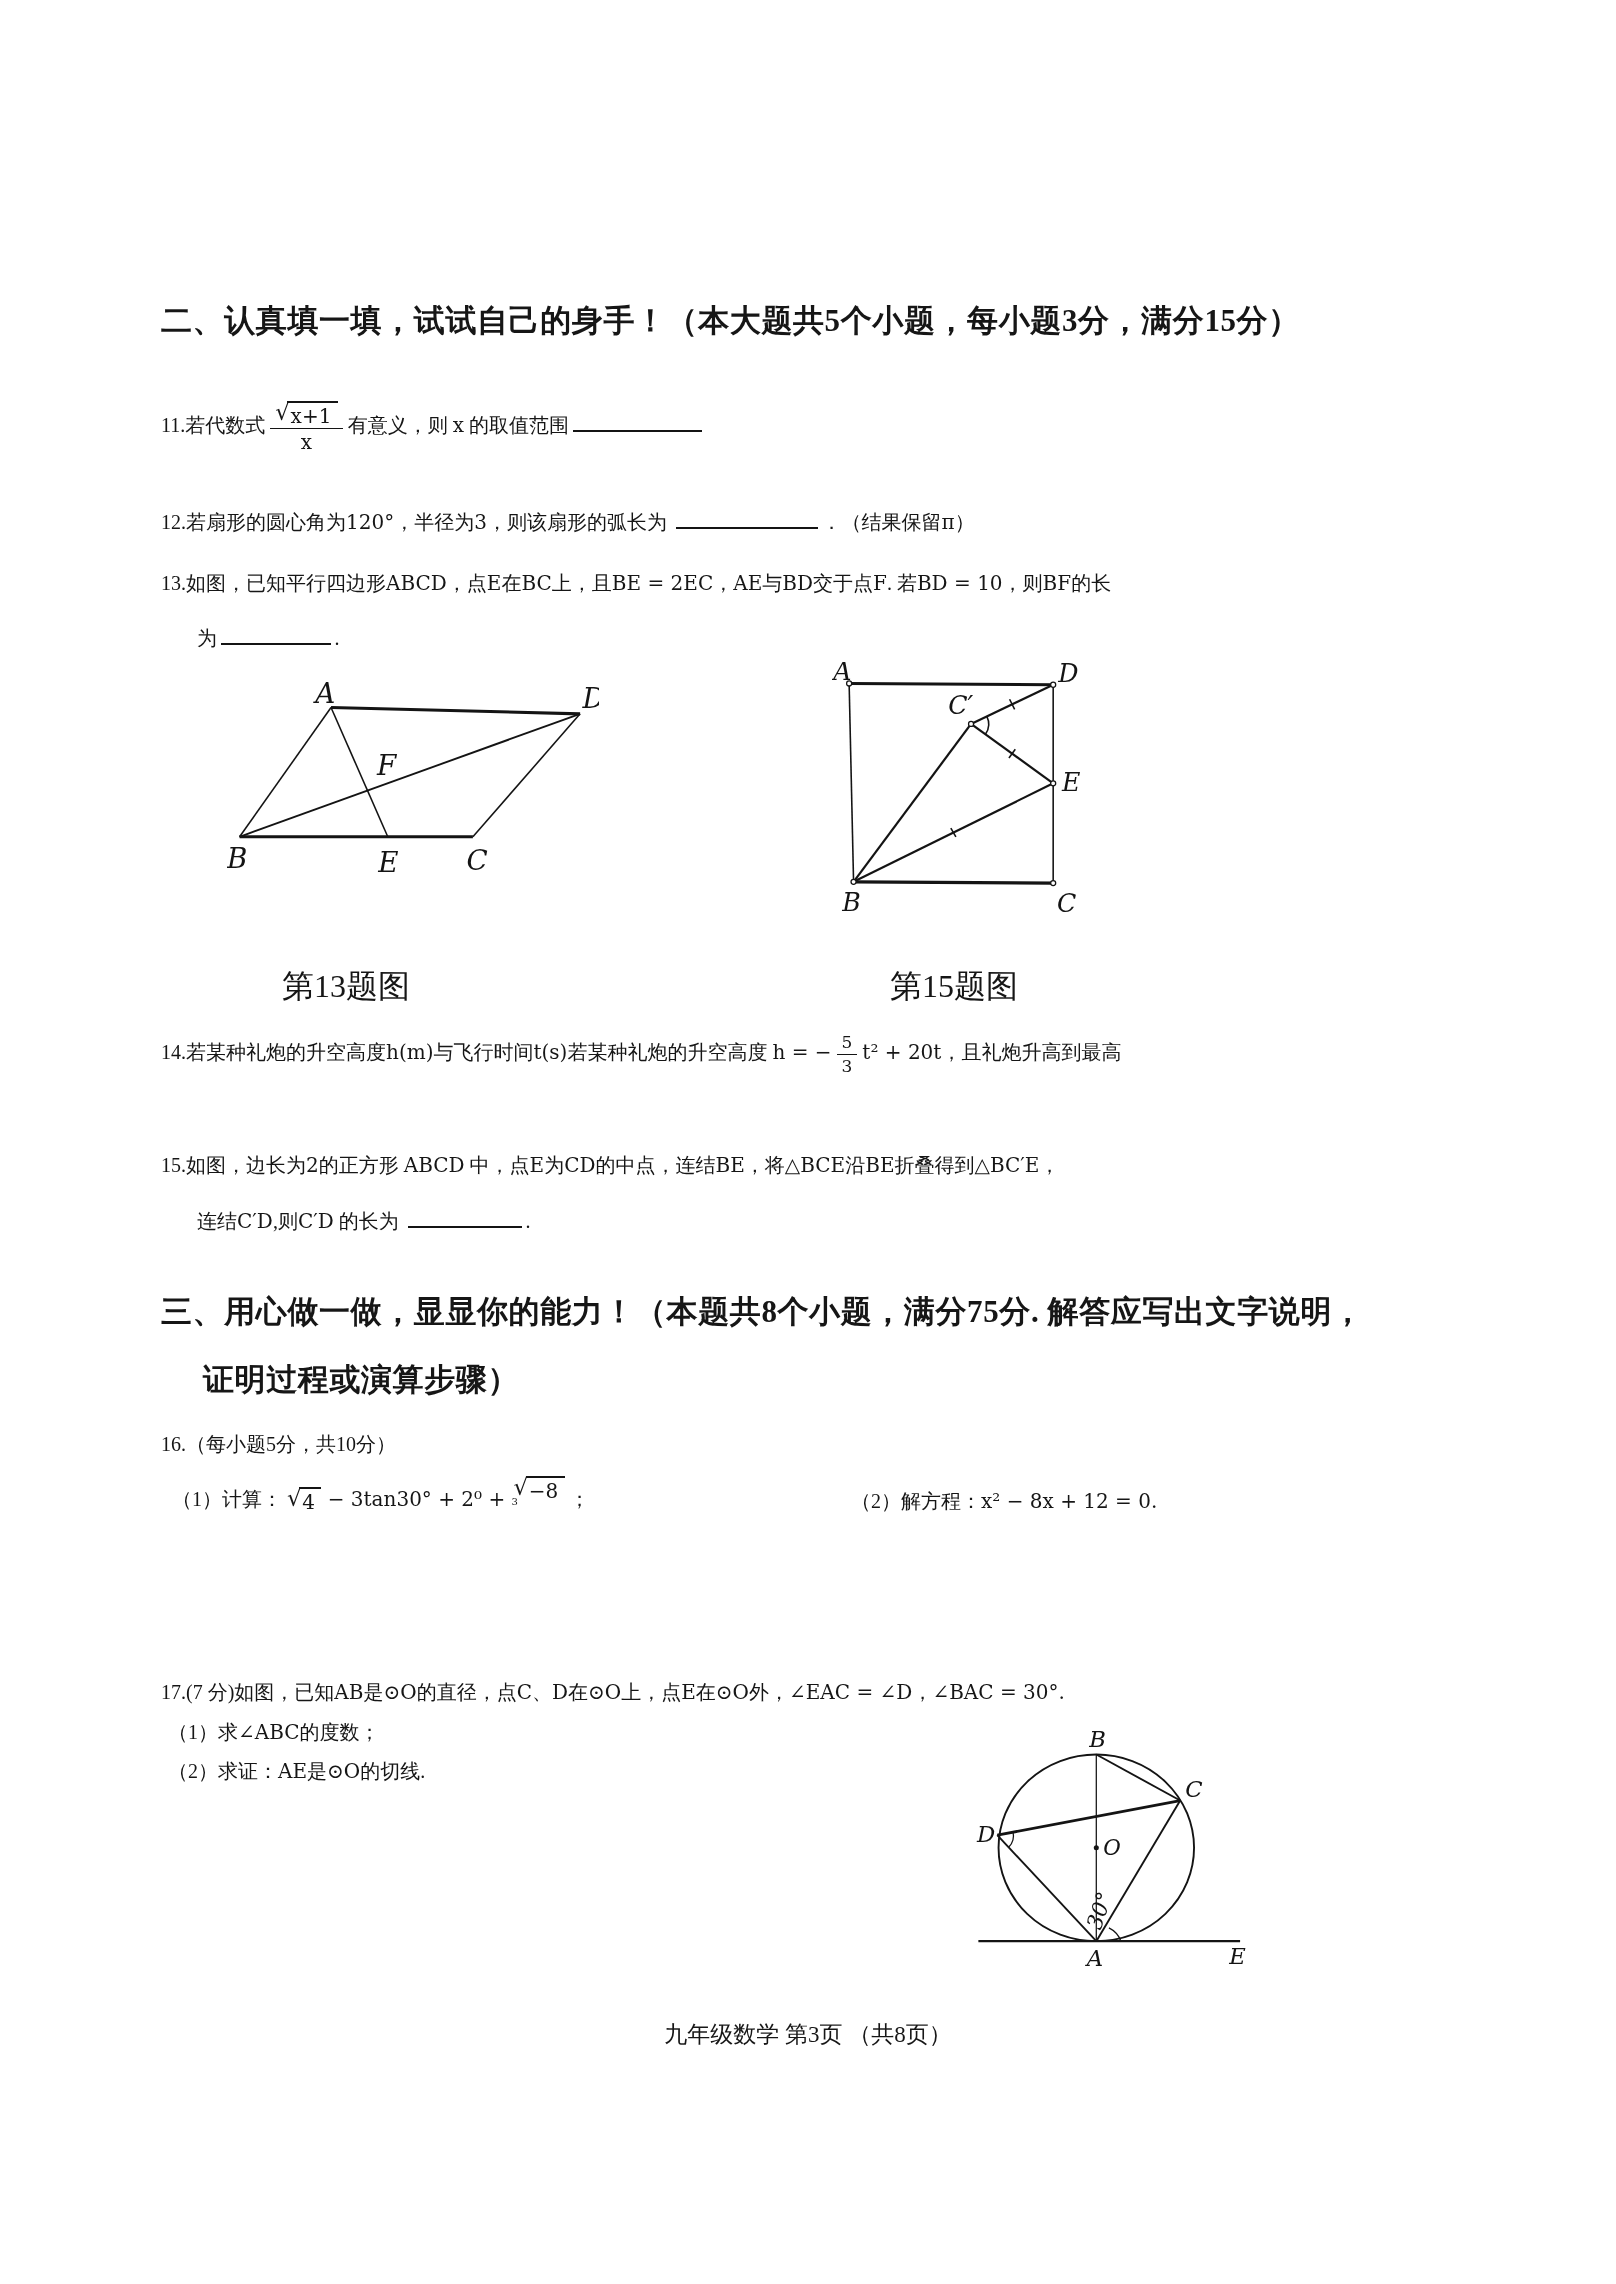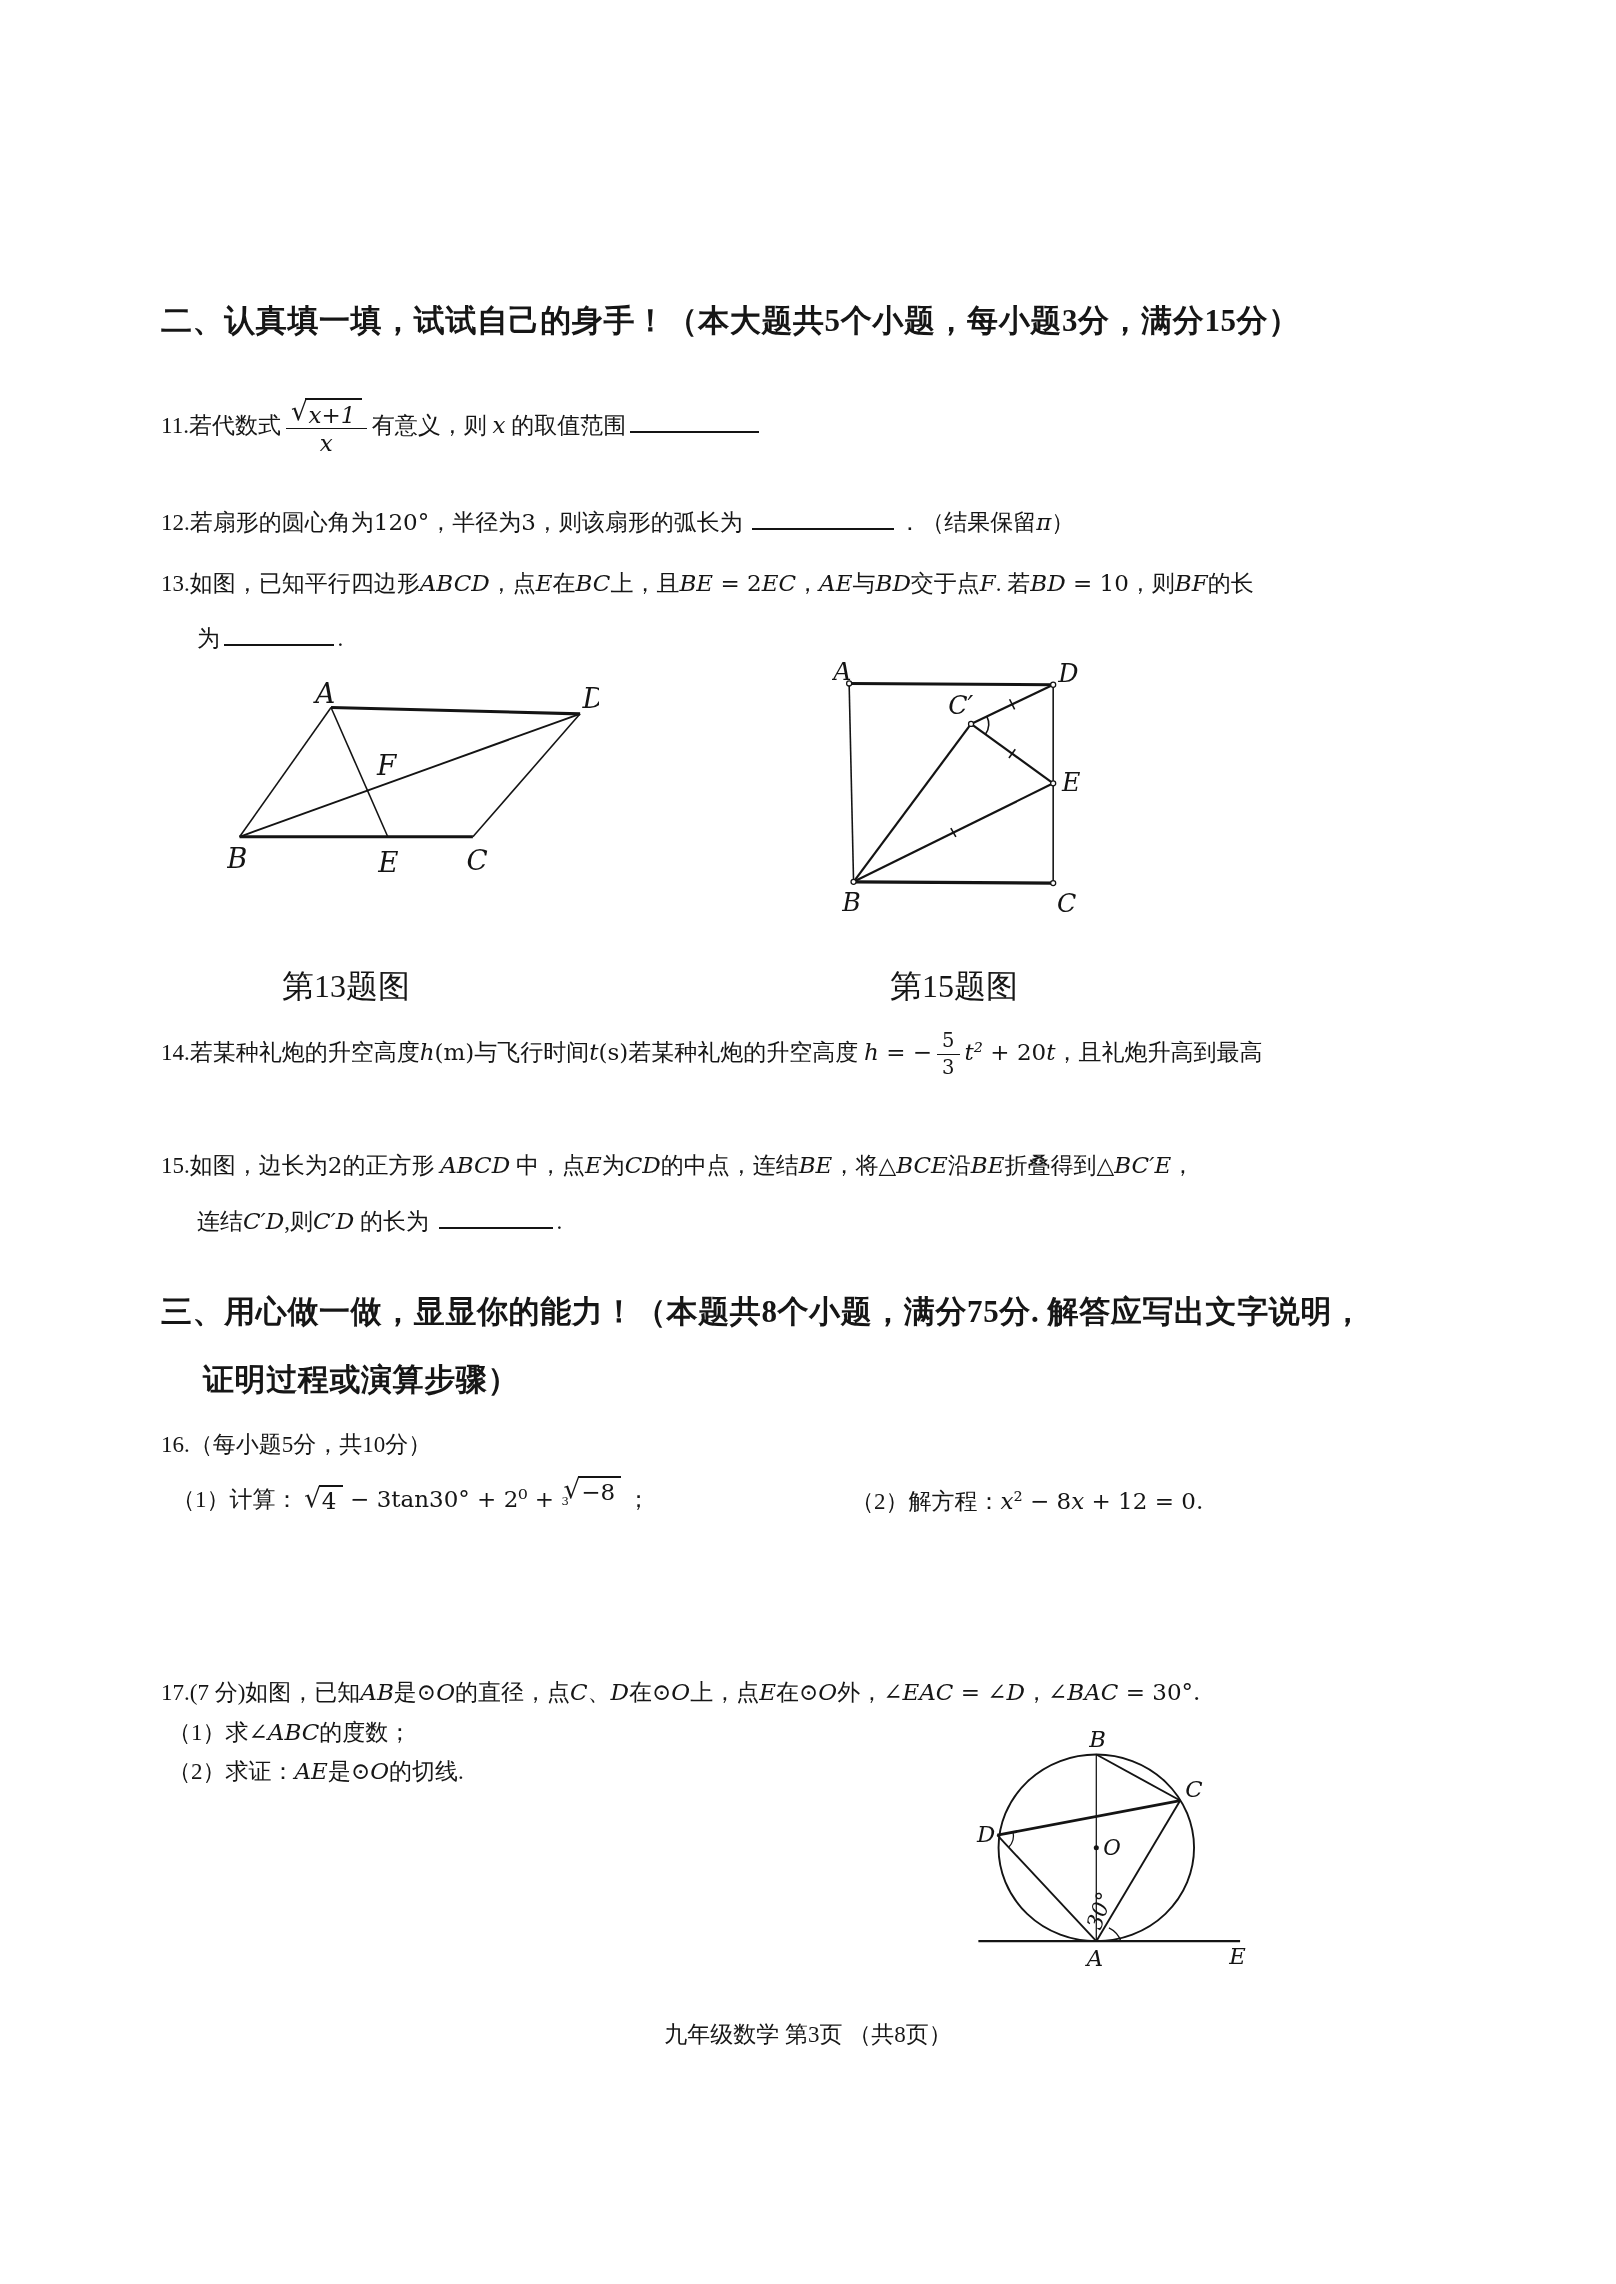--- a/index.html
+++ b/index.html
@@ -1,21 +1,21 @@
 <!DOCTYPE html>
 <html style="font-size:10px"><head>
 <meta charset="utf-8">
 <style>
   html,body{margin:0;padding:0;background:#d8d8d8;}
   .page{position:relative;width:1616px;height:2284px;background:#ffffff;color:#161616;overflow:hidden;}
-  .line{position:absolute;white-space:nowrap;font-size:23px;line-height:33px;
+  .line{position:absolute;white-space:nowrap;font-size:20px;line-height:33px;
         font-family:"Liberation Serif","DejaVu Serif","DejaVu Sans",serif;}
   .heading{font-weight:700;font-size:31px;line-height:38px;letter-spacing:0.6px;text-align:center;}
   .t{font-family:"Liberation Serif","DejaVu Serif","DejaVu Sans",serif;}
-  .m{font-family:"DejaVu Serif","DejaVu Sans",serif;font-style:italic;}
+  .m{font-family:"DejaVu Serif","DejaVu Sans",serif;}
   .r{font-family:"DejaVu Serif","DejaVu Sans",serif;font-style:normal;}
   .blank{display:inline-block;height:6.3px;border-bottom:2.2px solid #141414;margin:0 3.8px;}
   .frac{display:inline-flex;flex-direction:column;align-items:center;vertical-align:middle;
         font-size:0.85em;line-height:1.12;margin:0 5px;}
   .frac .fn{border-bottom:1.9px solid #141414;padding:0 5px 1.9px;display:inline-flex;}
   .frac .fd{padding-top:1.9px;}
   .sqrt{display:inline-flex;align-items:flex-start;}
   .sqrt .sg{font-size:1.15em;line-height:1;}
   .sqrt .rc{border-top:2.2px solid #141414;padding:3.2px 6.3px 0 3.2px;margin-left:-2.5px;line-height:1;}
   .sqrt .ix{font-size:0.5em;margin-right:-0.45em;position:relative;top:-0.15em;z-index:1;}

